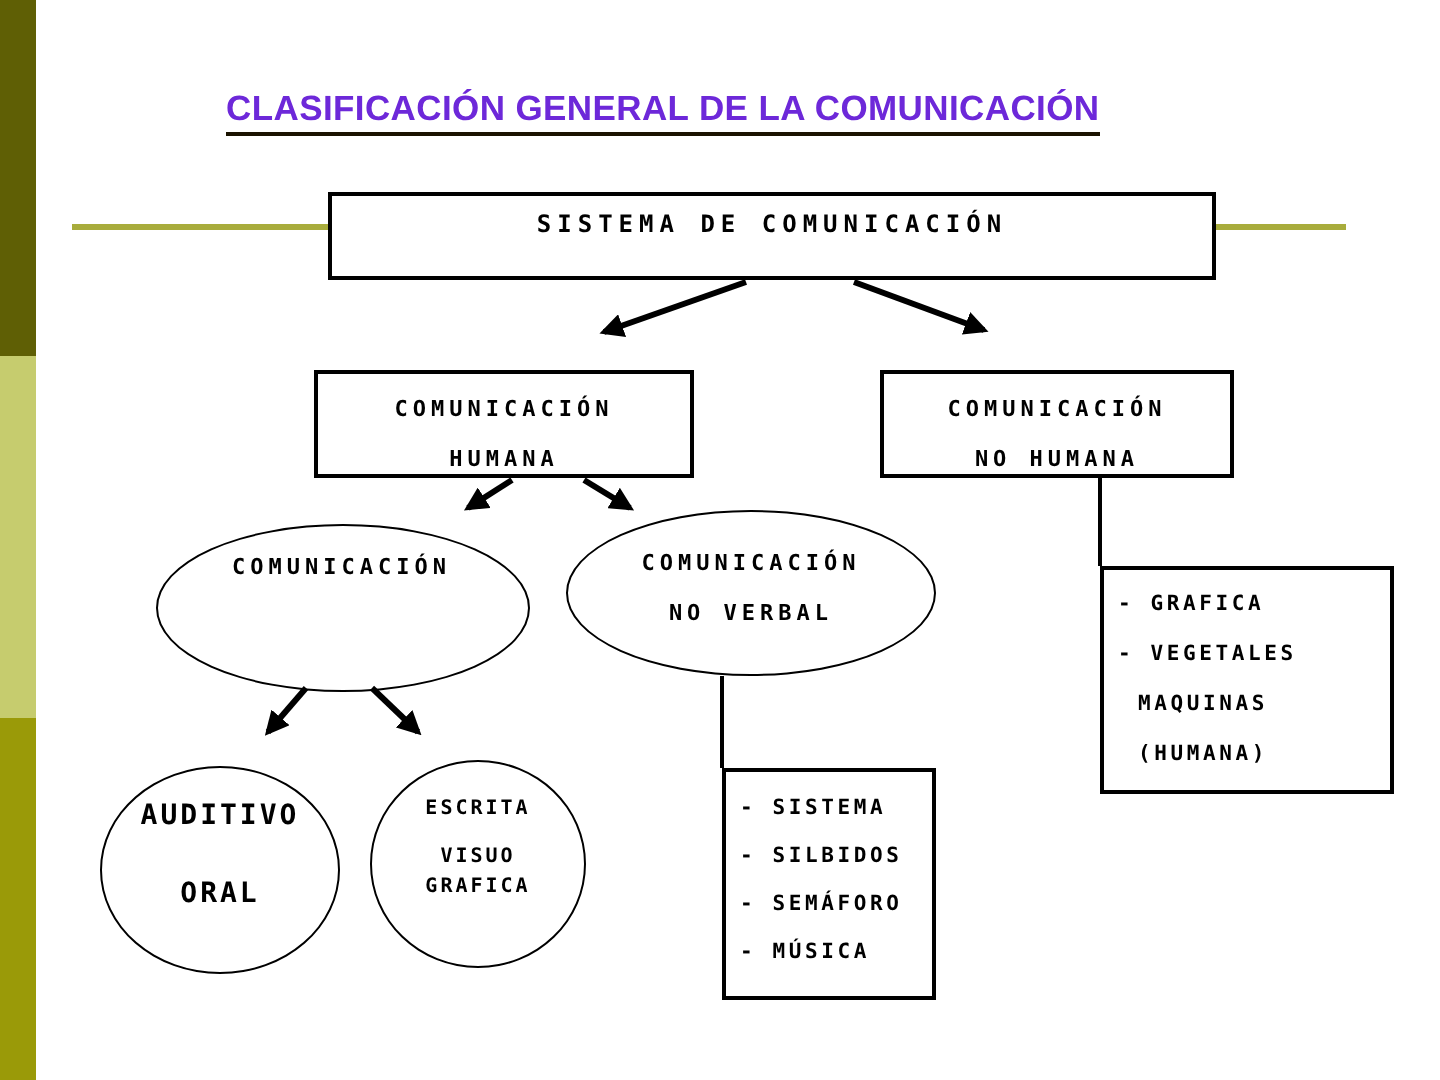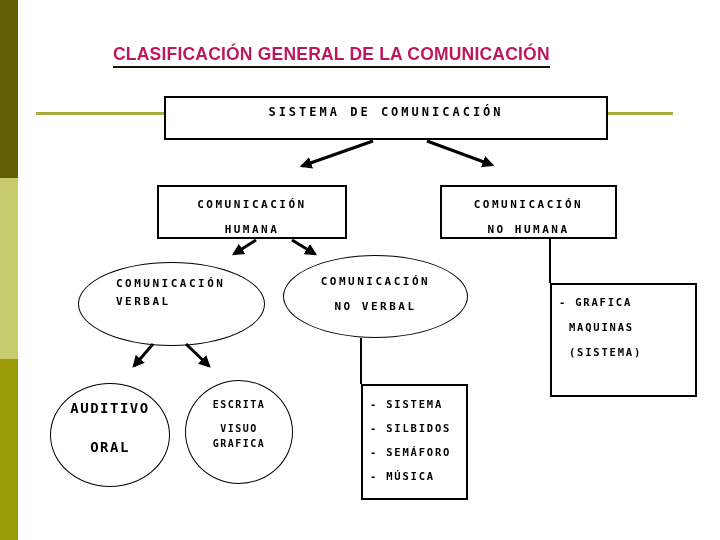--- a/index.html
+++ b/index.html
@@ -9,21 +9,21 @@
   
   .sidebar{position:absolute;left:0;top:0;width:18px;height:540px;}
   .seg{position:absolute;left:0;width:18px;}
   .seg-dark{top:0;height:178px;background:#5f5f05;}
   .seg-light{top:178px;height:181px;background:#c6cc6e;}
   .seg-medium{top:359px;height:181px;background:#9a9a08;}
 
   
   .title{position:absolute;left:113px;top:44px;
          font-family:"Liberation Sans", sans-serif;font-weight:bold;font-size:17.5px;
-         color:#be185d;letter-spacing:0.2px;border-bottom:2.5px solid #1a1200;
+         color:#6d28d9;letter-spacing:0.2px;border-bottom:2.5px solid #1a1200;
          padding-bottom:1px;white-space:nowrap;}
 
   
   .divider{position:absolute;height:3px;background:#a8ac3c;top:112px;}
   .divider-left{left:36px;width:128px;}
   .divider-right{left:608px;width:65px;}
 
   
   .box{position:absolute;border:2px solid #000;background:#fff;box-sizing:border-box;
        font-weight:bold;}
@@ -86,31 +86,31 @@
     <div>COMUNICACIÓN</div>
     <div>HUMANA</div>
   </div>
   <div class="box box-no-humana">
     <div>COMUNICACIÓN</div>
     <div>NO HUMANA</div>
   </div>
 
   <div class="ellipse el-verbal">
     <div>COMUNICACIÓN</div>
-    <div>VERBAL</div>
   </div>
   <div class="ellipse el-no-verbal">
     <div>COMUNICACIÓN</div>
     <div>NO VERBAL</div>
   </div>
 
   <div class="listbox box-animales">
     <div>- GRAFICA</div>
+    <div>- VEGETALES</div>
     <div class="indent">MAQUINAS</div>
-    <div class="indent">(SISTEMA)</div>
+    <div class="indent">(HUMANA)</div>
   </div>
 
   <div class="ellipse el-auditivo">
     <div class="l1">AUDITIVO</div>
     <div class="l2">ORAL</div>
   </div>
   <div class="ellipse el-escrita">
     <div class="l1">ESCRITA</div>
     <div class="l2">VISUO</div>
     <div class="l3">GRAFICA</div>

